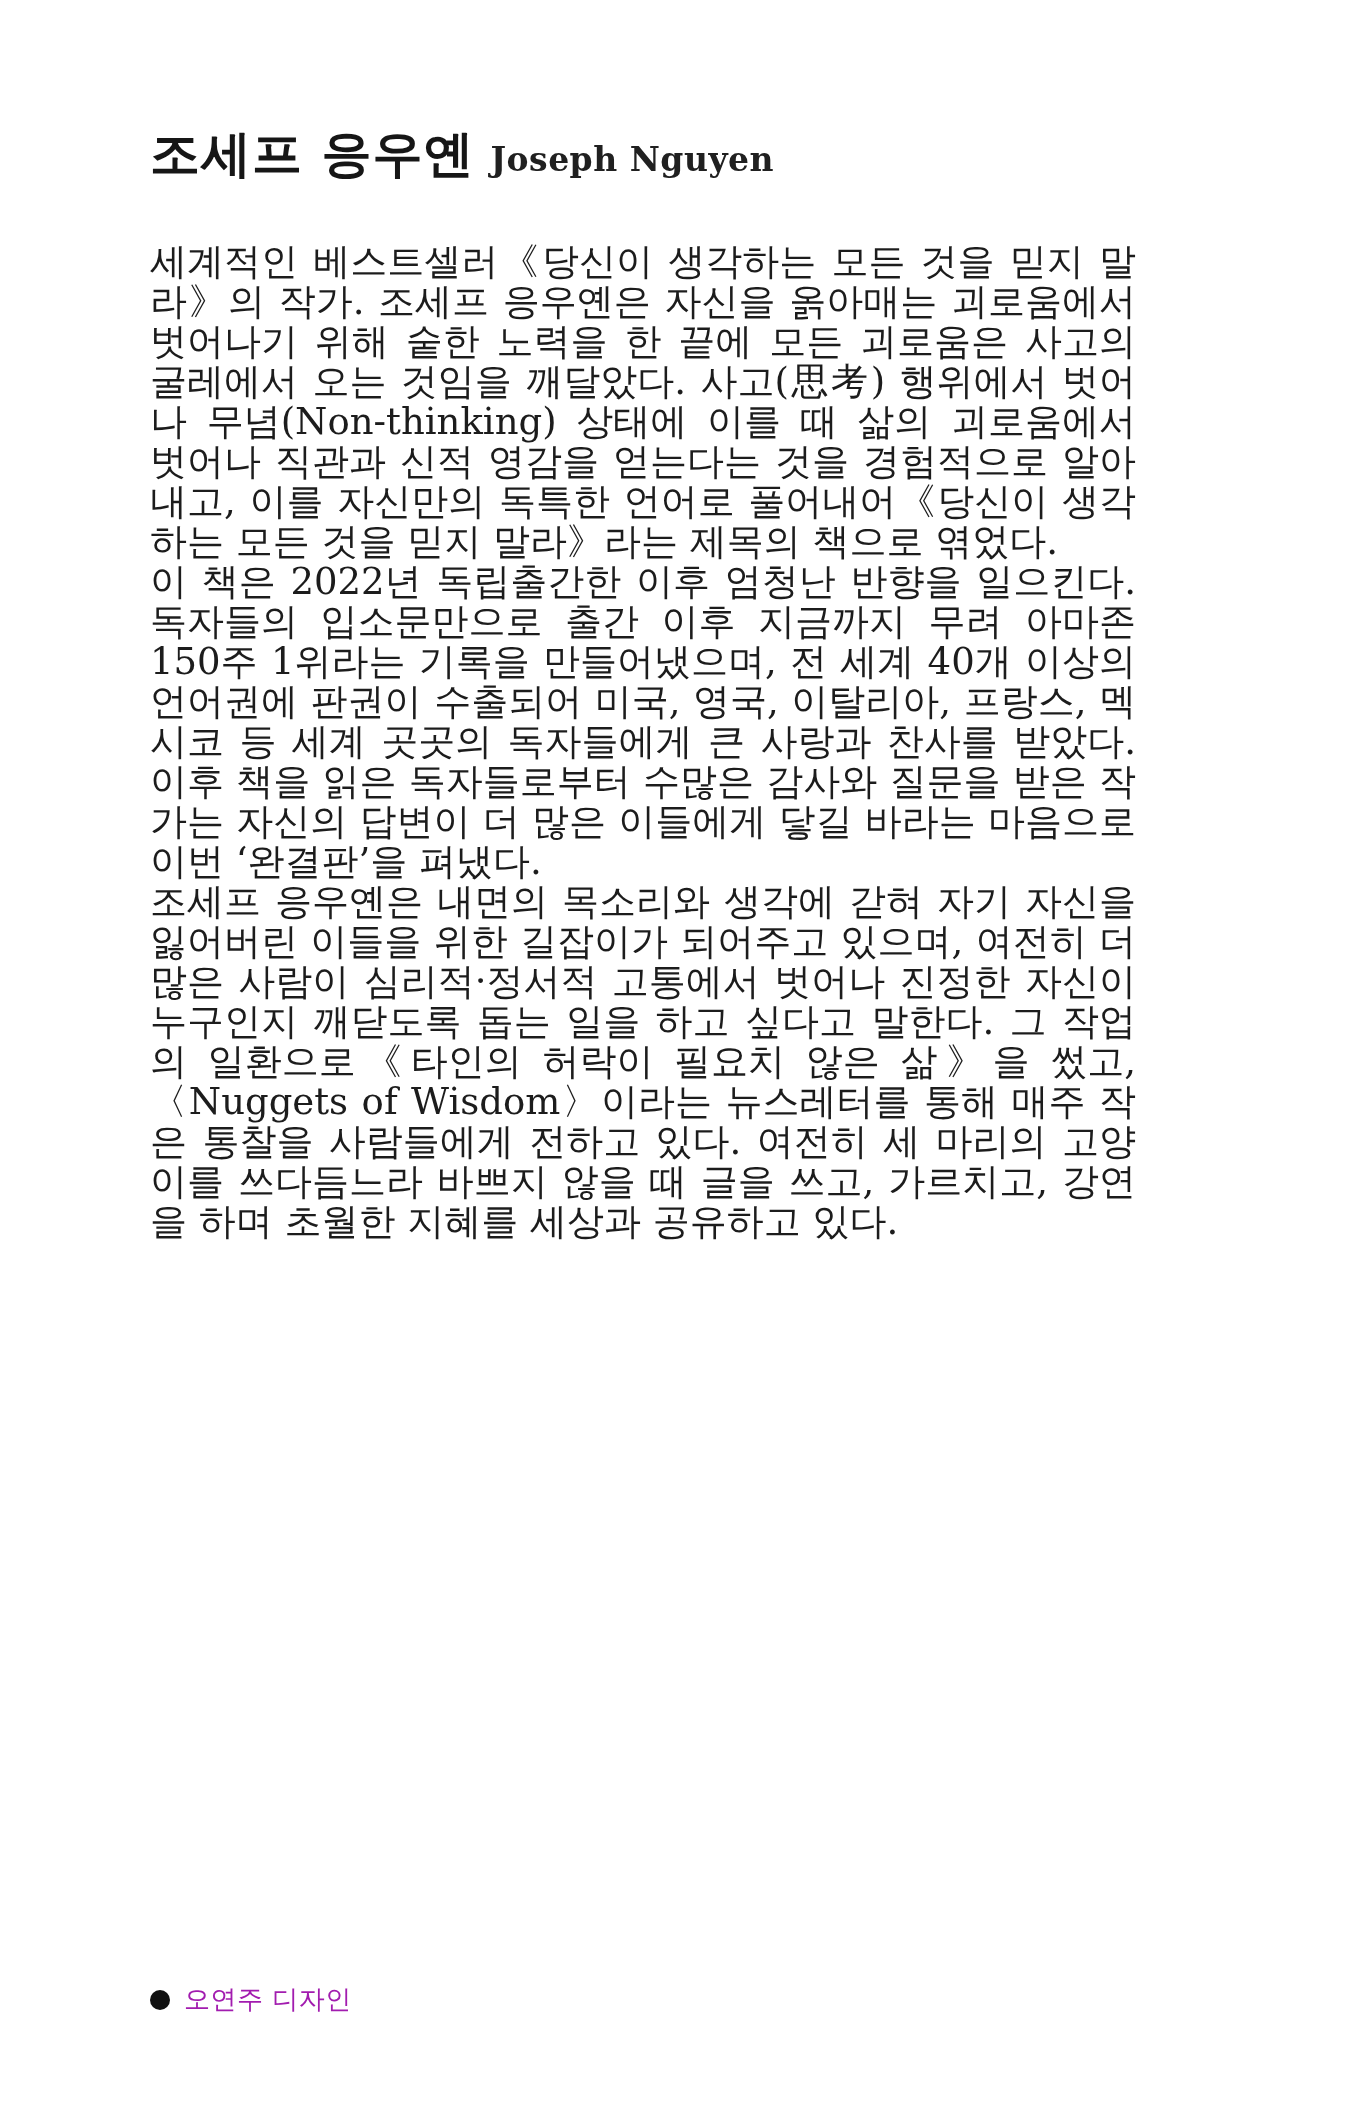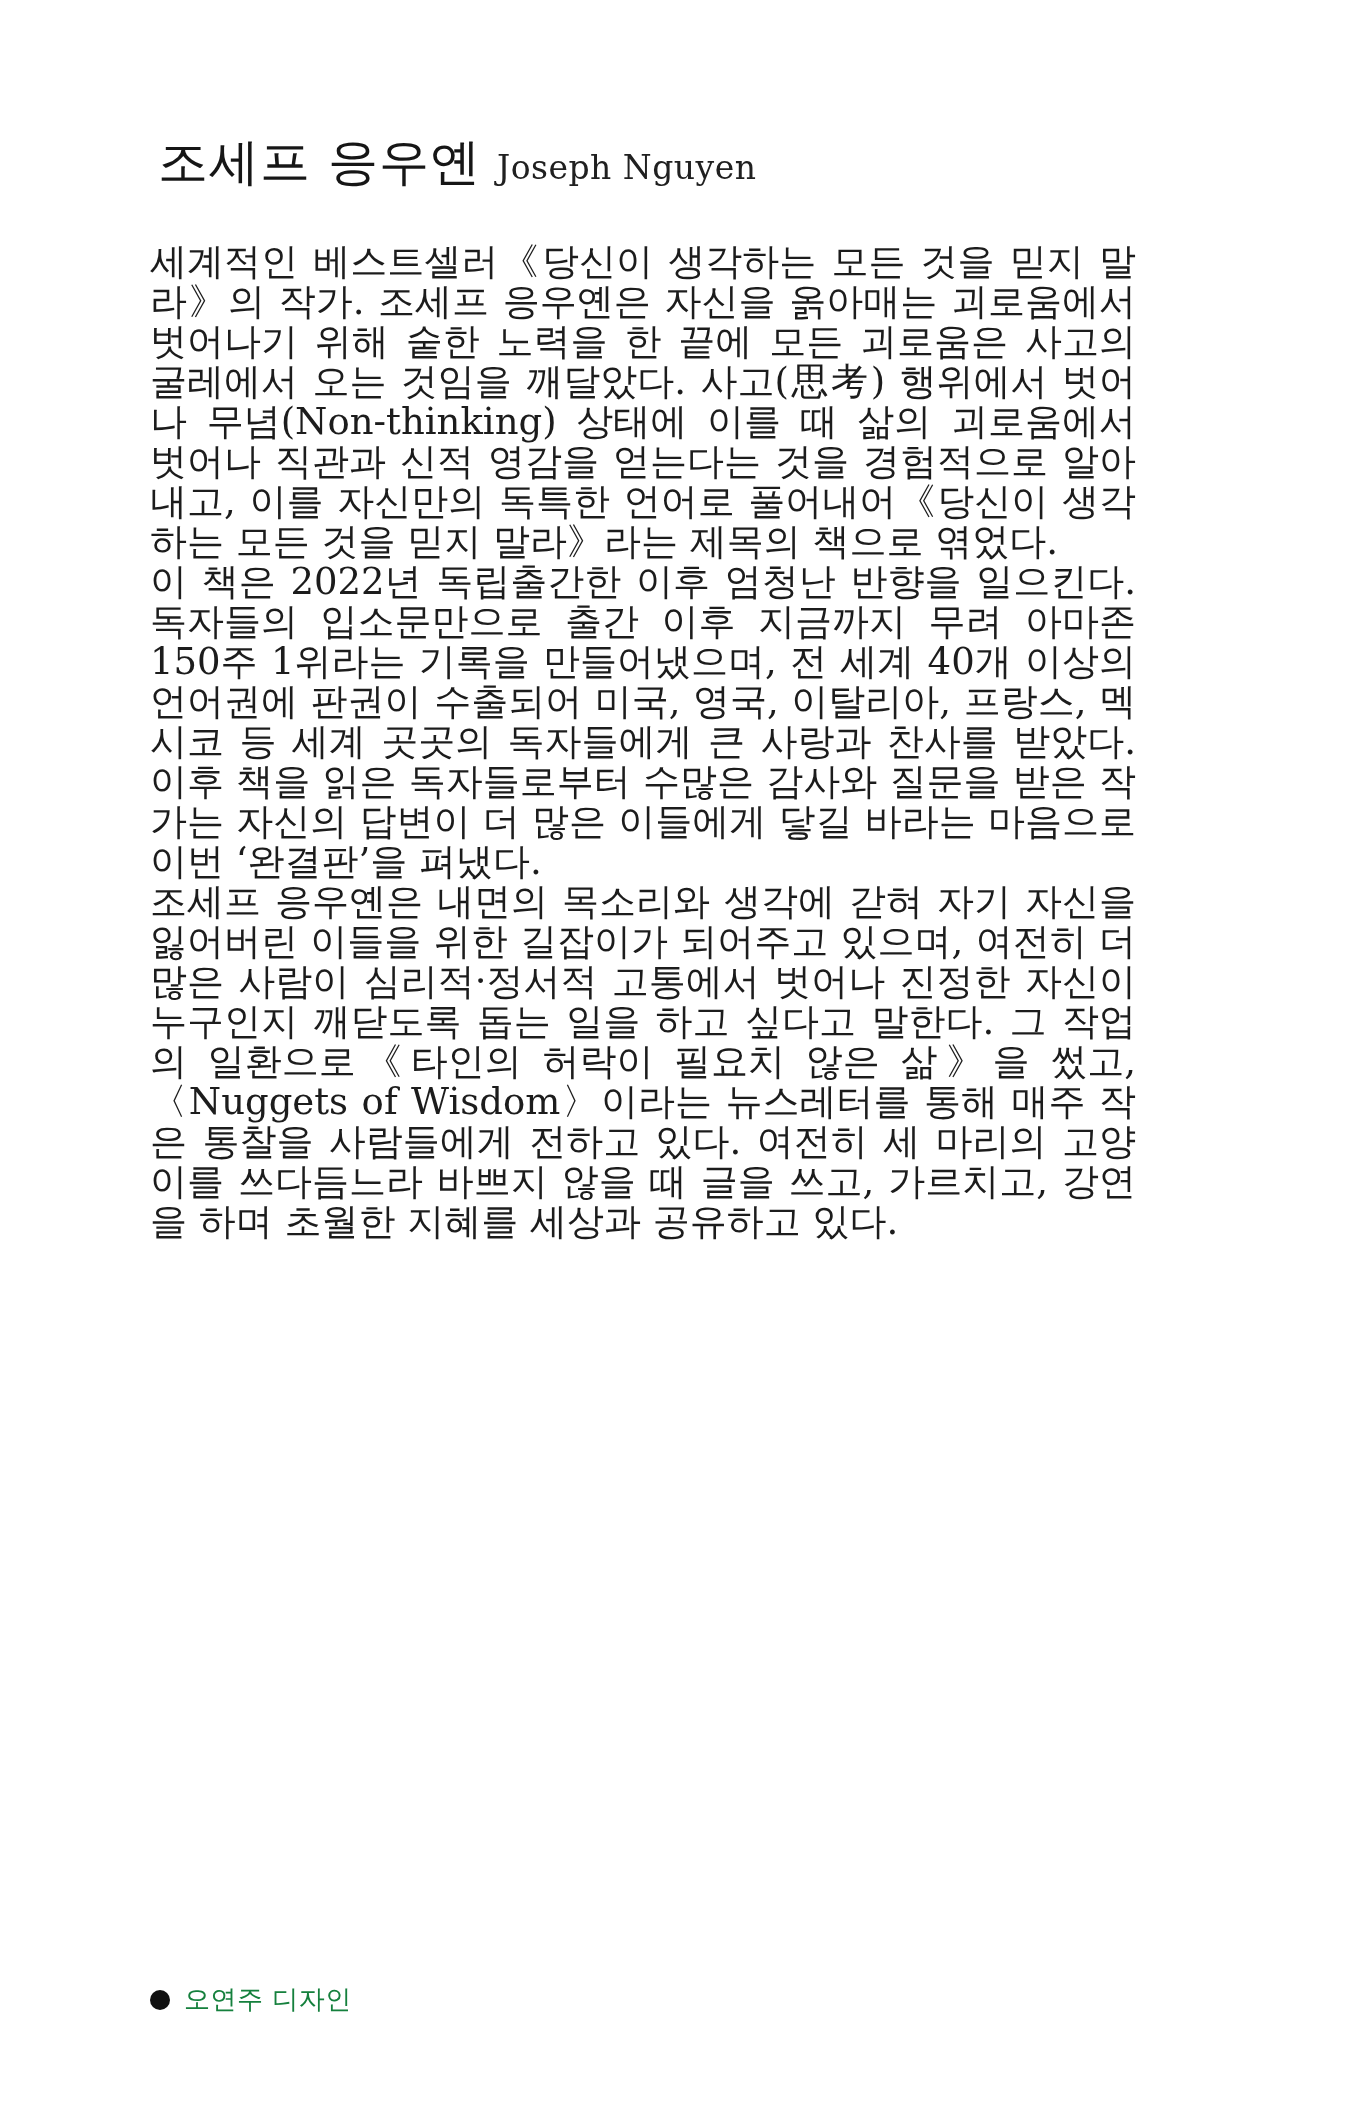--- a/index.html
+++ b/index.html
@@ -68,30 +68,30 @@
     width: 20px;
     height: 20px;
     border-radius: 50%;
     background: #111111;
     display: inline-block;
     margin-right: 14px;
     flex: 0 0 auto;
   }
   .credit-text {
     font-size: 26px;
-    color: #15803d;
+    color: #a21caf;
     letter-spacing: 0.5px;
   }
 </style>
 </head>
 <body>
 
 <div class="page">
 
-  <h1 class="author-heading" style="margin:8px; font-weight:normal;">
+  <h1 class="author-heading" style="margin:0; font-weight:bold;">
     <span class="author-name-ko">조세프 응우옌</span><span class="author-name-en">Joseph Nguyen</span>
   </h1>
 
   <div class="bio">
     <p>세계적인 베스트셀러《당신이 생각하는 모든 것을 믿지 말라》의 작가. 조세프 응우옌은 자신을 옭아매는 괴로움에서 벗어나기 위해 숱한 노력을 한 끝에 모든 괴로움은 사고의 굴레에서 오는 것임을 깨달았다. 사고(思考) 행위에서 벗어나 무념(Non-thinking) 상태에 이를 때 삶의 괴로움에서 벗어나 직관과 신적 영감을 얻는다는 것을 경험적으로 알아내고, 이를 자신만의 독특한 언어로 풀어내어《당신이 생각하는 모든 것을 믿지 말라》라는 제목의 책으로 엮었다.</p>
     <p>이 책은 2022년 독립출간한 이후 엄청난 반향을 일으킨다. 독자들의 입소문만으로 출간 이후 지금까지 무려 아마존 150주 1위라는 기록을 만들어냈으며, 전 세계 40개 이상의 언어권에 판권이 수출되어 미국, 영국, 이탈리아, 프랑스, 멕시코 등 세계 곳곳의 독자들에게 큰 사랑과 찬사를 받았다. 이후 책을 읽은 독자들로부터 수많은 감사와 질문을 받은 작가는 자신의 답변이 더 많은 이들에게 닿길 바라는 마음으로 이번 ‘완결판’을 펴냈다.</p>
     <p>조세프 응우옌은 내면의 목소리와 생각에 갇혀 자기 자신을 잃어버린 이들을 위한 길잡이가 되어주고 있으며, 여전히 더 많은 사람이 심리적·정서적 고통에서 벗어나 진정한 자신이 누구인지 깨닫도록 돕는 일을 하고 싶다고 말한다. 그 작업의 일환으로《타인의 허락이 필요치 않은 삶》을 썼고, 〈Nuggets of Wisdom〉이라는 뉴스레터를 통해 매주 작은 통찰을 사람들에게 전하고 있다. 여전히 세 마리의 고양이를 쓰다듬느라 바쁘지 않을 때 글을 쓰고, 가르치고, 강연을 하며 초월한 지혜를 세상과 공유하고 있다.</p>
   </div>
 
   <div class="credit-line">

